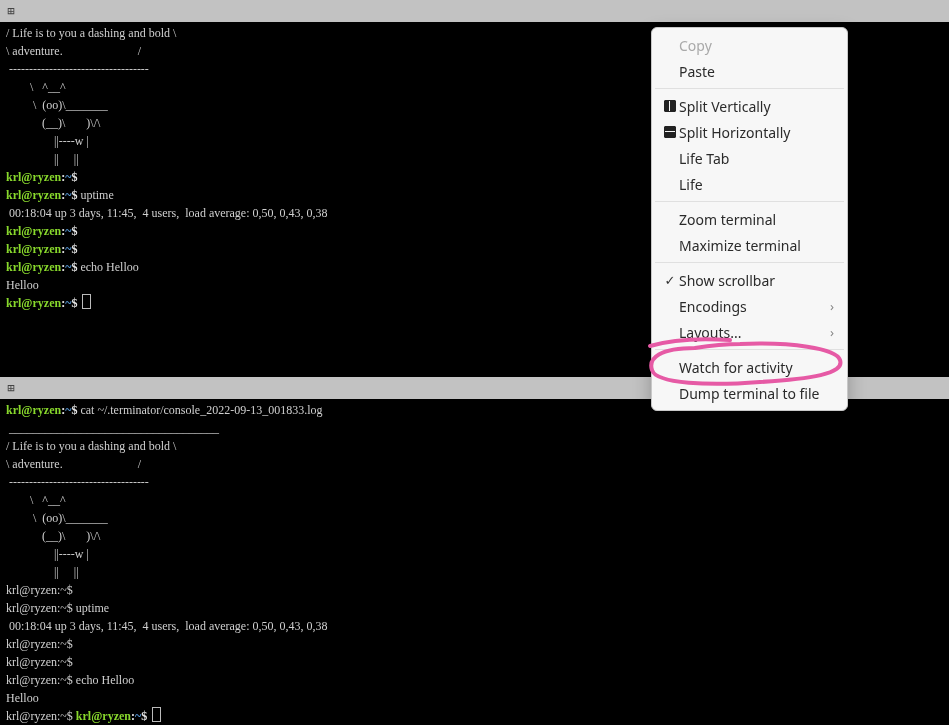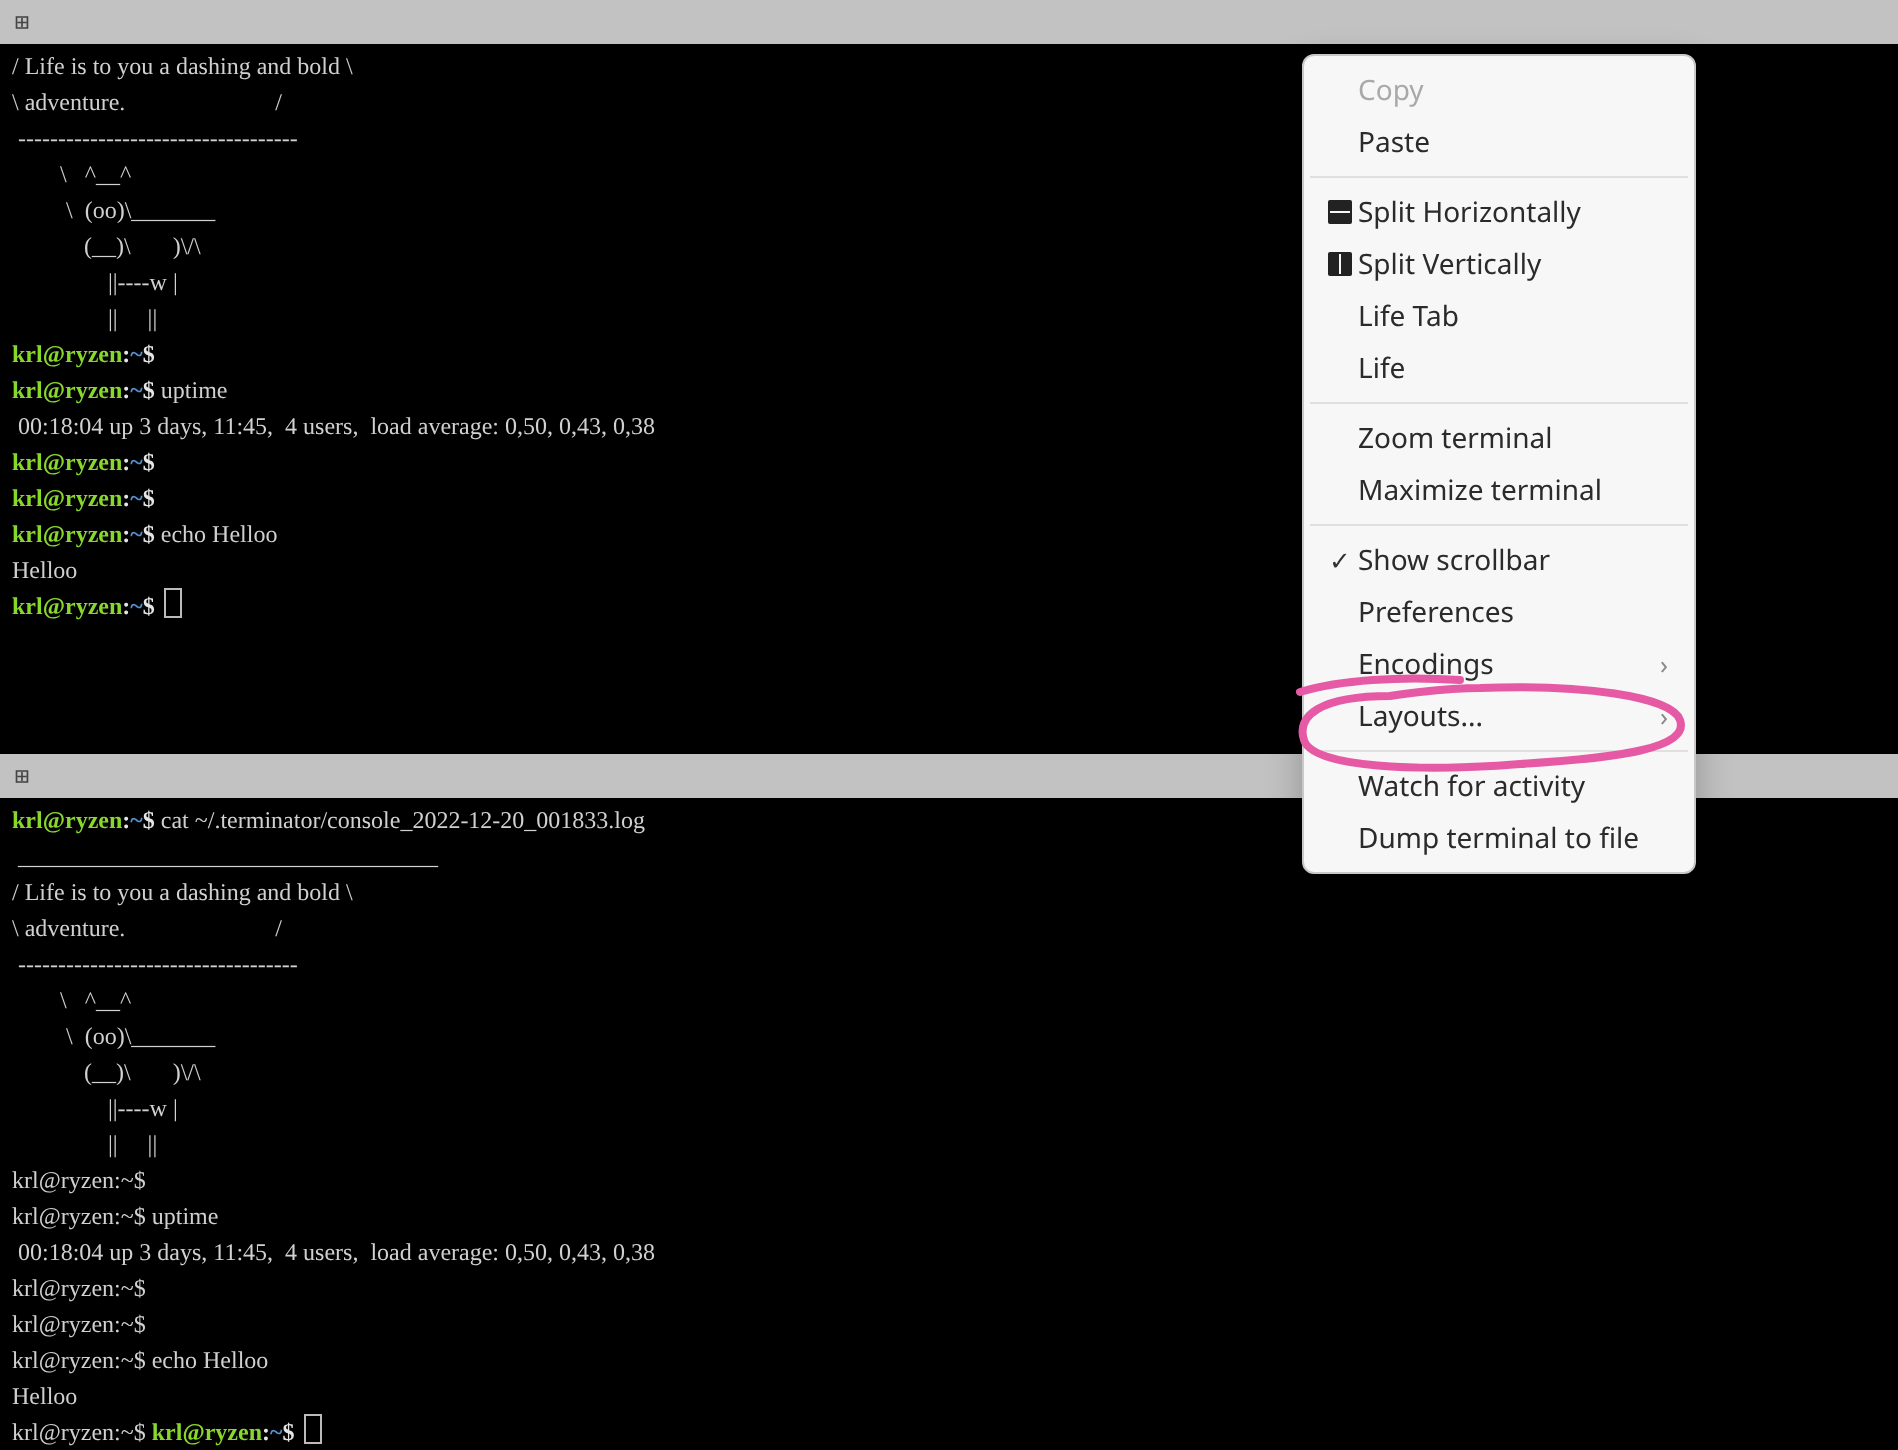--- a/index.html
+++ b/index.html
@@ -154,21 +154,21 @@
 
   <div class="line"><span class="p-green">krl@ryzen</span><span class="p-white">:</span><span class="p-blue">~</span><span class="p-white">$</span><span class="p-plain"> </span><span class="caret"></span></div>
 </div>
 
 <div class="titlebar" style="cursor:row-resize;">
   <span class="icon">⊞</span>
 </div>
 
 <div class="pane" id="pane2">
 
-  <div class="line"><span class="p-green">krl@ryzen</span><span class="p-white">:</span><span class="p-blue">~</span><span class="p-white">$</span><span class="p-plain"> </span><span class="p-plain">cat ~/.terminator/console_2022-12-20_001833.log</span></div>
+  <div class="line"><span class="p-green">krl@ryzen</span><span class="p-white">:</span><span class="p-blue">~</span><span class="p-white">$</span><span class="p-plain"> </span><span class="p-plain">cat ~/.terminator/console_2022-09-13_001833.log</span></div>
 
   <pre class="block p-plain"> ___________________________________ 
 / Life is to you a dashing and bold \
 \ adventure.                         /
  -----------------------------------
         \   ^__^
          \  (oo)\_______
             (__)\       )\/\
                 ||----w |
                 ||     ||</pre>
@@ -189,55 +189,51 @@
     <span class="check"></span>
       <span class="label">Copy</span>
   </div>
   <div class="menu-item">
     <span class="check"></span>
       <span class="label">Paste</span>
   </div>
   <div class="menu-sep"></div>
   <div class="menu-item">
     <span class="lead-icon">
+        <span class="split-v"></span>
+      </span>
+    <span class="label">Split Vertically</span>
+  </div>
+  <div class="menu-item">
+    <span class="lead-icon">
         <span class="split-h"></span>
       </span>
     <span class="label">Split Horizontally</span>
   </div>
   <div class="menu-item">
-    <span class="lead-icon">
-        <span class="split-v"></span>
-      </span>
-    <span class="label">Split Vertically</span>
-  </div>
-  <div class="menu-item">
     <span class="check"></span>
       <span class="label">Life Tab</span>
   </div>
   <div class="menu-item">
     <span class="check"></span>
       <span class="label">Life</span>
   </div>
   <div class="menu-sep"></div>
   <div class="menu-item">
     <span class="check"></span>
       <span class="label">Zoom terminal</span>
   </div>
   <div class="menu-item">
     <span class="check"></span>
       <span class="label">Maximize terminal</span>
   </div>
   <div class="menu-sep"></div>
   <div class="menu-item">
     <span class="check">✓</span>
       <span class="label">Show scrollbar</span>
-  </div>
-  <div class="menu-item">
-    <span class="check"></span>
-      <span class="label">Preferences</span>
   </div>
   <div class="menu-item">
     <span class="check"></span>
       <span class="label">Encodings</span>
       <span class="arrow">›</span>
   </div>
   <div class="menu-item">
     <span class="check"></span>
       <span class="label">Layouts...</span>
       <span class="arrow">›</span>

